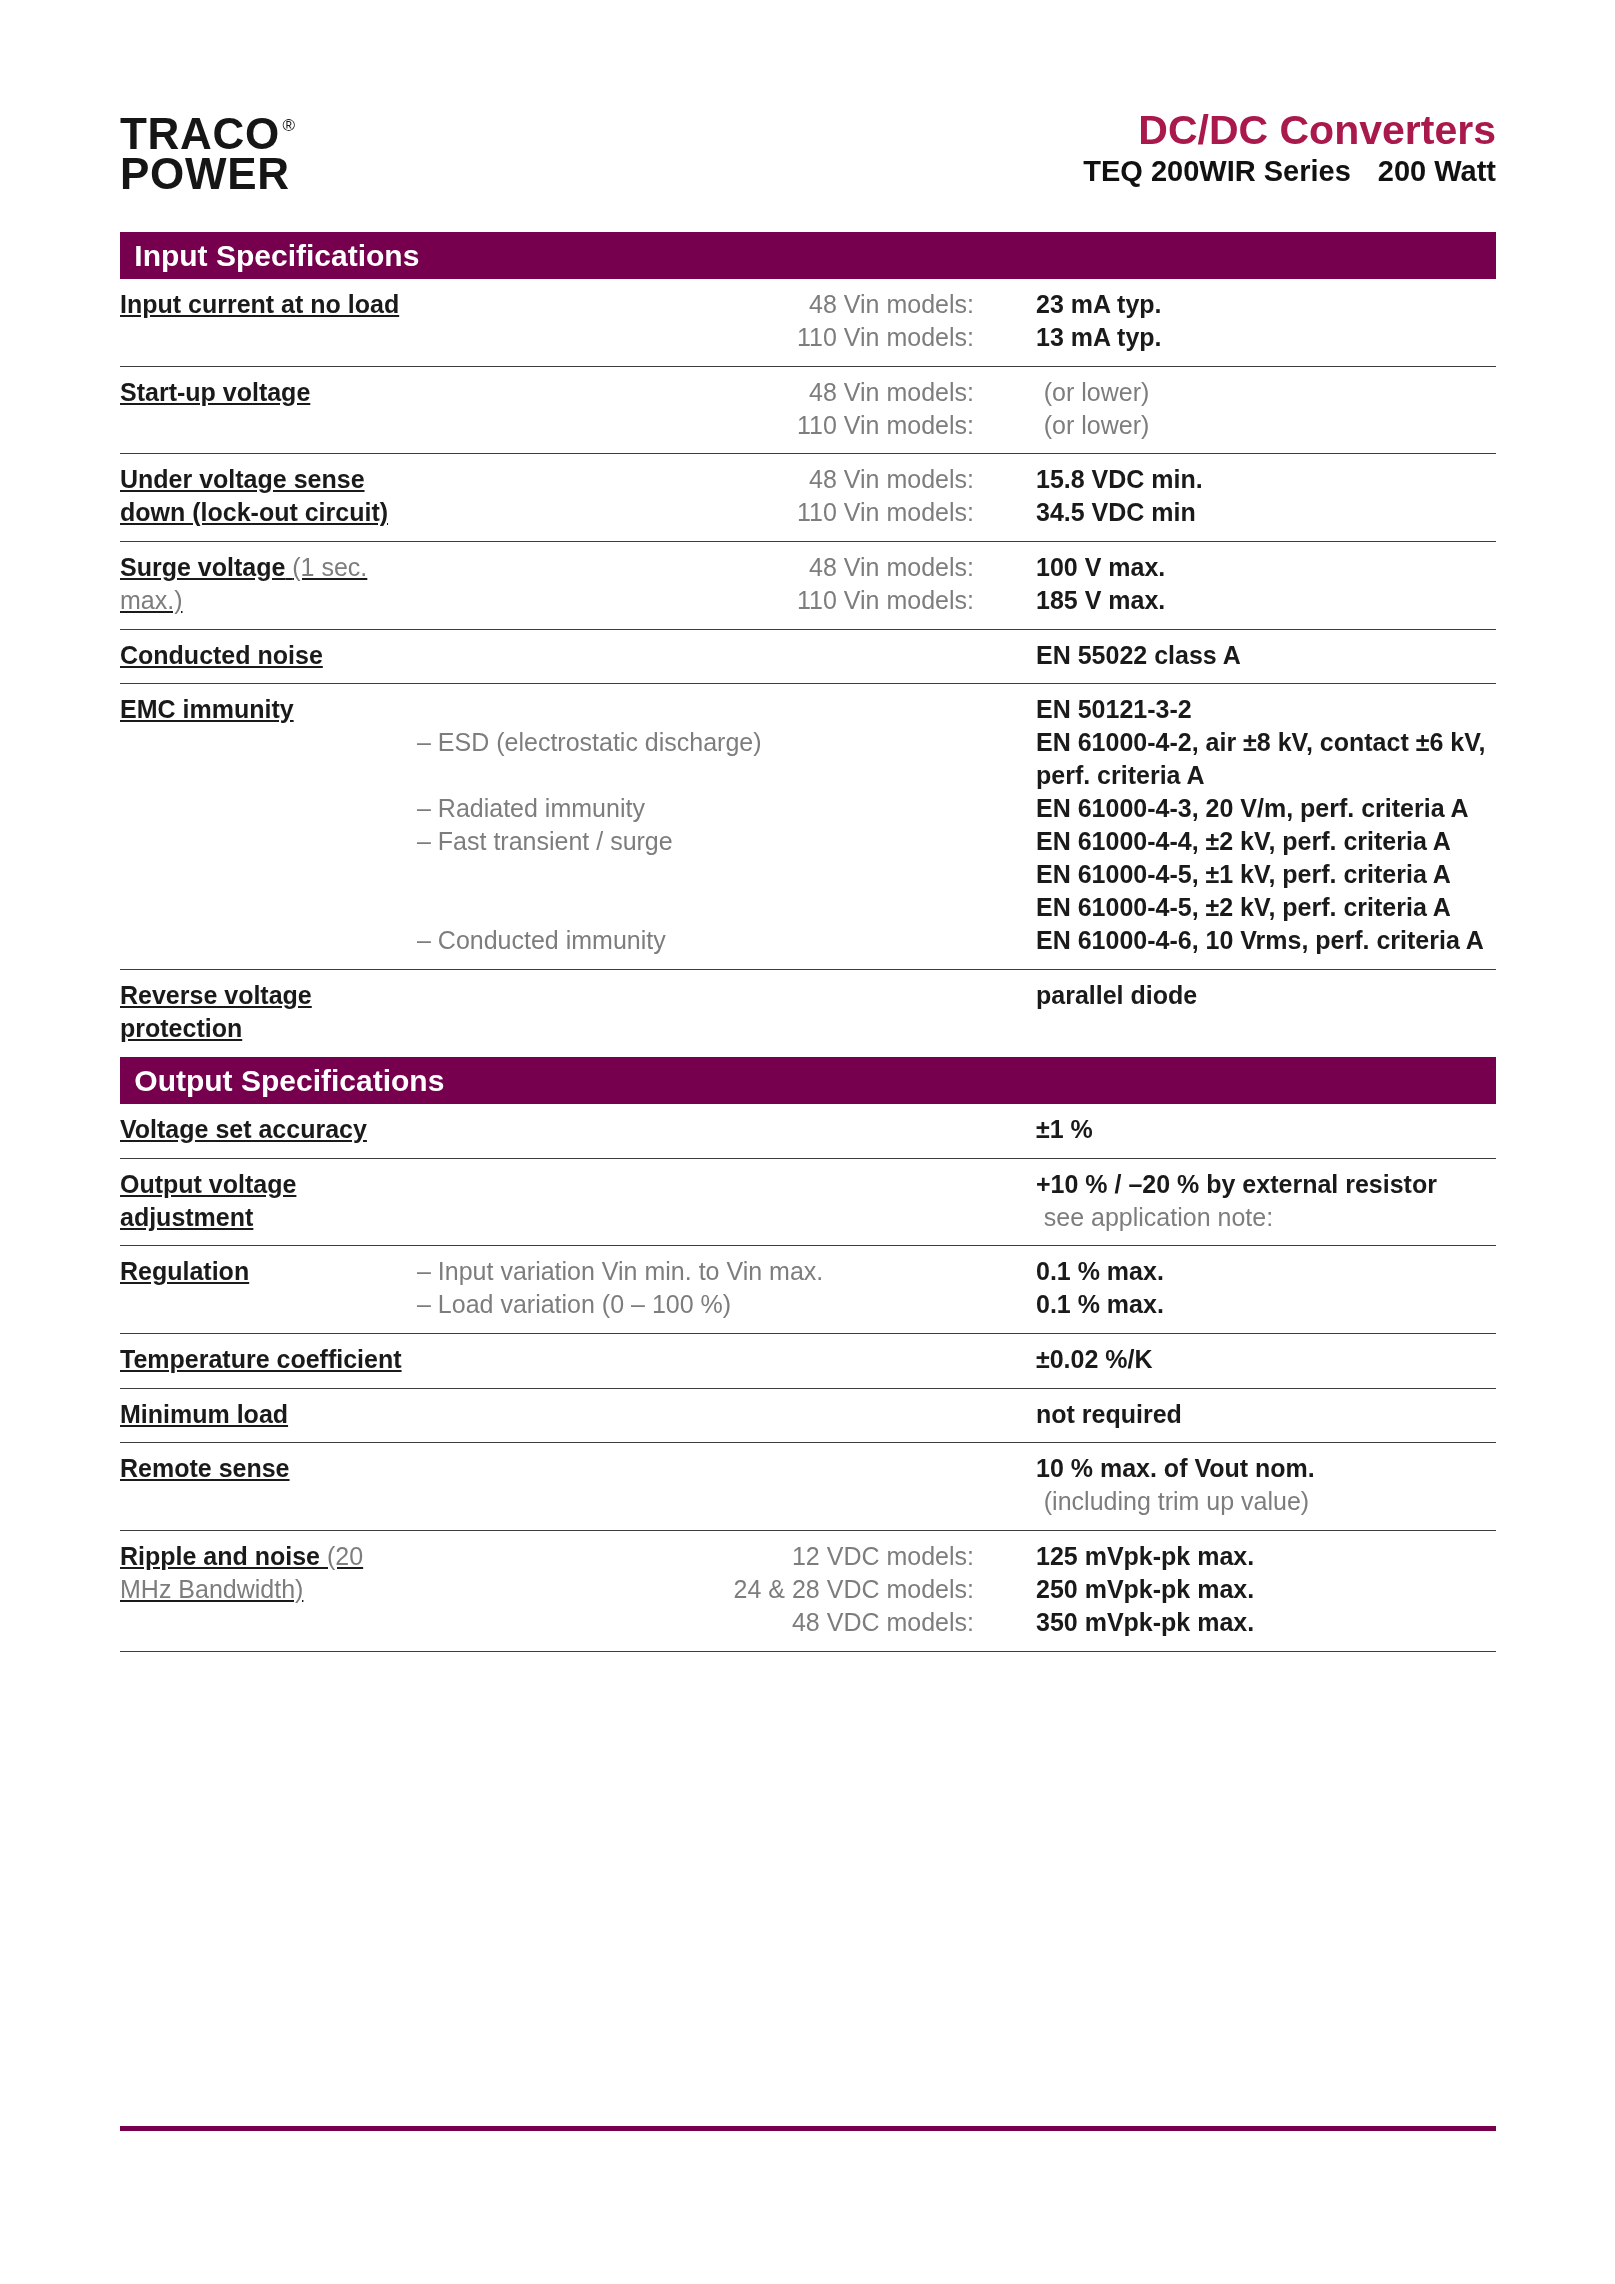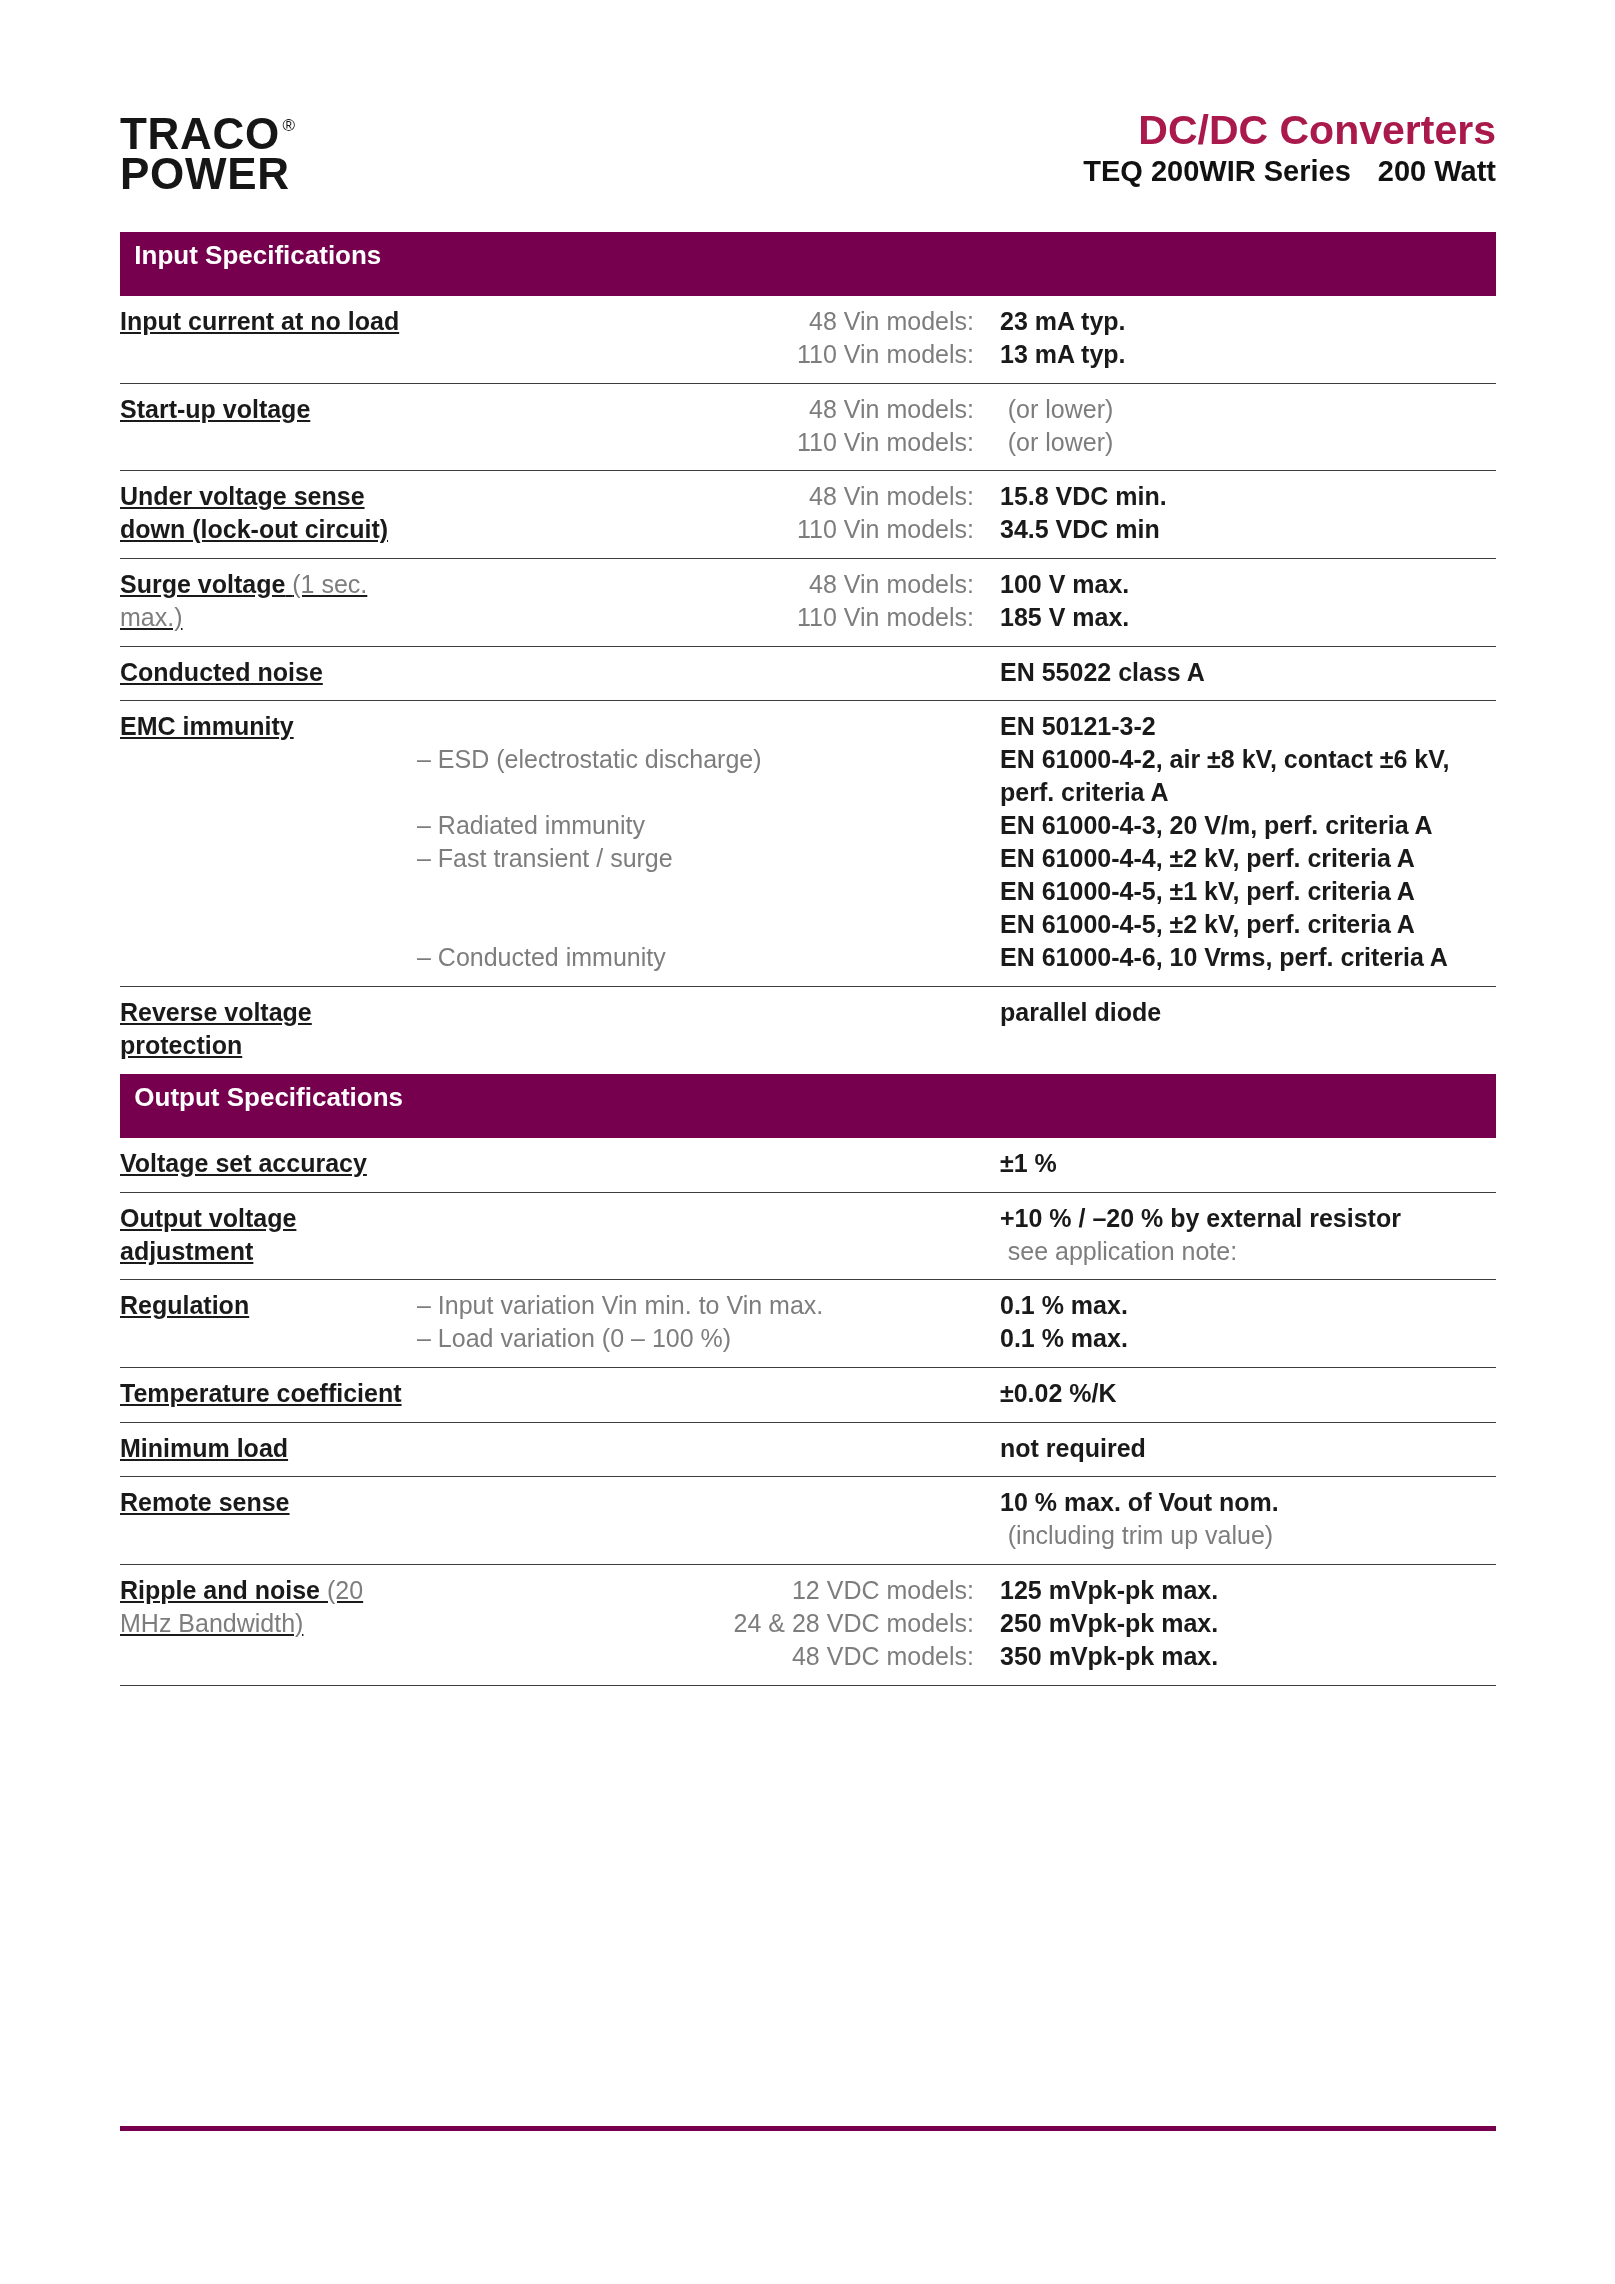--- a/index.html
+++ b/index.html
@@ -15,33 +15,33 @@
        padding-top:106px;margin-bottom:38px;}
   .logo{font-size:44px;font-weight:900;line-height:40px;color:#161616;
         letter-spacing:0.7px;}
   .logo .reg{font-size:17px;vertical-align:18px;font-weight:400;margin-left:2.6px;}
   .hdr-right{text-align:right;padding-top:2.6px;}
   .doc-title{font-size:41px;font-weight:bold;line-height:43px;}
   .doc-sub{font-size:29px;font-weight:bold;color:#111;margin-top:3.9px;}
   .doc-sub .watt{margin-left:27px;}
 
   
-  .section-bar{background:#76004E;height:64px;line-height:47px;color:#ffffff;
-               font-size:26px;font-weight:bold;padding-left:14.3px;}
+  .section-bar{background:#76004E;height:47px;line-height:47px;color:#ffffff;
+               font-size:30px;font-weight:bold;padding-left:14.3px;}
 
   
   .rows{font-size:25px;}
   .rows .row{display:flex;padding:9px 0 11.7px;}
   .rows .row + .row{border-top:1.3px solid #3d3d3d;}
   .rows.bottom-line{border-bottom:1.3px solid #3d3d3d;}
   .name-cell{flex:0 0 297px;line-height:33px;text-decoration:underline;}
   .name{font-weight:bold;color:#1a1a1a;}
   .note{color:#7d7d7d;font-weight:normal;}
   .lines{flex:1;}
-  .line{display:flex;line-height:33px;}
+  .line{display:flex;line-height:33px;gap:36px;}
   .mid{flex:0 0 557px;color:#7d7d7d;white-space:nowrap;}
   .mid.model{text-align:right;}
   .val{margin-left:26px;font-weight:bold;color:#1a1a1a;white-space:nowrap;}
   .val .note{margin-left:7.8px;}
 
   
   .footer{position:absolute;left:120px;right:120px;top:2126px;}
   .footer-line{height:4.6px;background:#76004E;}
   .footer-row{display:flex;justify-content:space-between;margin-top:17px;
               font-size:25px;font-weight:bold;}

